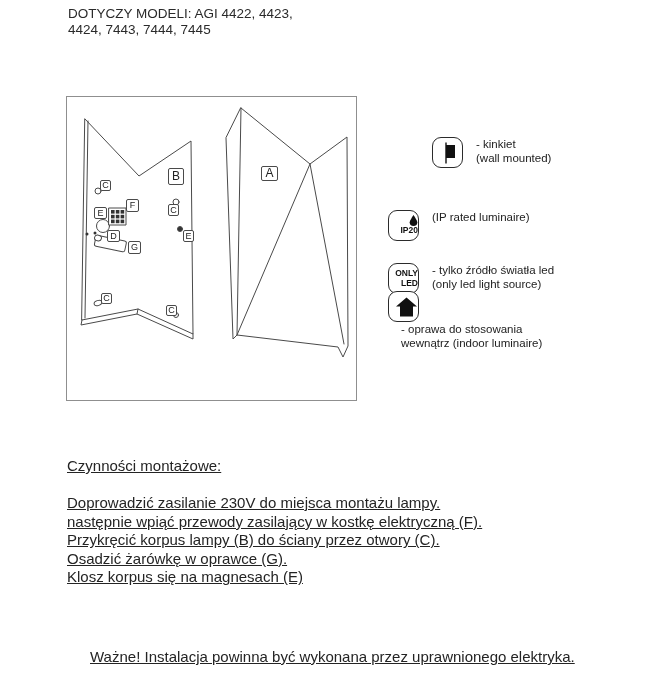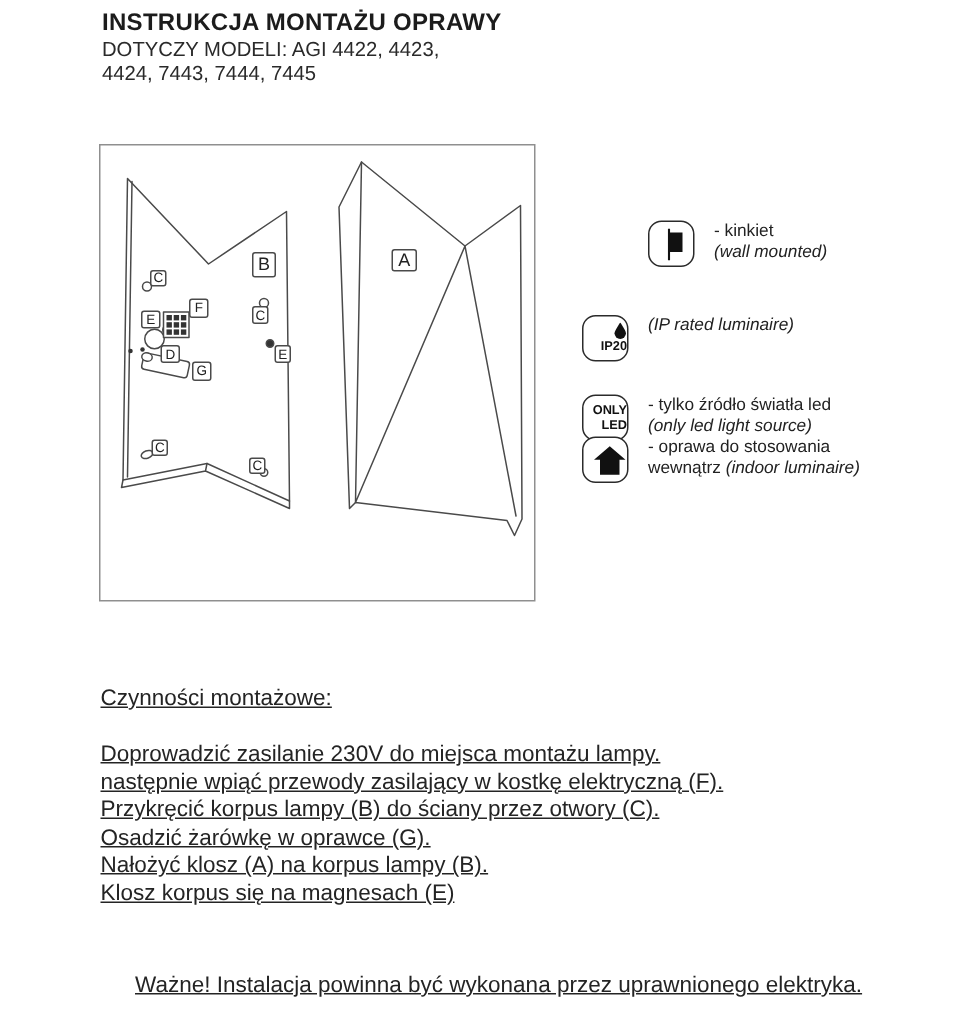--- a/index.html
+++ b/index.html
@@ -19,35 +19,34 @@
     border-radius:2px;display:flex;align-items:center;justify-content:center;
     font-size:9px;line-height:9px;color:#222;}
   .lbl.big{font-size:12px;}
   
   .legend{position:absolute;left:388px;top:125px;width:230px;height:210px;}
   .legend-row{position:absolute;left:0;display:flex;align-items:flex-start;}
   .licon{width:31px;height:31px;border:1.6px solid #2b2b2b;border-radius:9px;
     box-sizing:border-box;display:flex;flex-direction:column;align-items:flex-end;
     justify-content:center;flex:0 0 auto;background:#fff;}
   .ltext{margin-left:13px;padding-top:1px;font-size:11.5px;line-height:13.5px;color:#222;}
-  .it{font-style:italic;}
+  .it{}
   .icon-caption{font-size:8.5px;font-weight:bold;line-height:9.5px;color:#111;letter-spacing:0;}
   
   .mtext{position:absolute;left:67px;font-size:15px;color:#242424;text-decoration:underline;}
   .steps div{line-height:18.6px;white-space:nowrap;}
   .heading{line-height:18px;}
   .warning{white-space:nowrap;}
 </style>
 </head>
 <body>
 
 <div id="page">
 
   <div class="header">
-    <div class="title">INSTRUKCJA MONTAŻU OPRAWY</div>
     <div class="sub">DOTYCZY MODELI: AGI 4422, 4423,</div>
     <div class="sub">4424, 7443, 7444, 7445</div>
   </div>
 
   <div class="diagram">
     <svg width="289" height="303" viewBox="0 0 289 303">
       <g stroke="#4a4a4a" stroke-width="1" fill="none" stroke-linejoin="round" stroke-linecap="round">
 
         <path d="M18,22 L72,79 L124,44 L126,237 L71,212 L15,223 Z"></path>
         <path d="M21,24 L18,221"></path>
@@ -98,21 +97,21 @@
     <div class="lbl" style="left:99px;top:208px;width:11px;height:11px;">C</div>
     <div class="lbl" style="left:27px;top:110px;width:13px;height:12px;">E</div>
     <div class="lbl" style="left:116px;top:133px;width:11px;height:12px;">E</div>
     <div class="lbl" style="left:59px;top:102px;width:13px;height:13px;">F</div>
     <div class="lbl" style="left:40px;top:133px;width:13px;height:12px;">D</div>
     <div class="lbl" style="left:61px;top:144px;width:13px;height:13px;">G</div>
   </div>
 
   <div class="legend">
 
-    <div class="legend-row" style="top:22px;padding-left:44px;">
+    <div class="legend-row" style="top:12px;padding-left:44px;">
       <div class="licon">
         <svg width="24" height="24" viewBox="0 0 24 24">
           <line x1="8" y1="1.5" x2="8" y2="22.5" stroke="#111" stroke-width="1.4"></line>
           <rect x="8" y="4" width="9" height="13" fill="#111"></rect>
         </svg>
       </div>
       <div class="ltext">
         <div>- kinkiet</div>
         <div><span></span><span class="it">(wall mounted)</span></div>
       </div>
@@ -135,40 +134,39 @@
       <div class="licon">
         <div class="icon-caption">ONLY</div>
         <div class="icon-caption">LED</div>
       </div>
       <div class="ltext">
         <div>- tylko źródło światła led</div>
         <div><span></span><span class="it">(only led light source)</span></div>
       </div>
     </div>
 
-    <div class="legend-row" style="top:166px;">
+    <div class="legend-row" style="top:166px;flex-direction:column;">
       <div class="licon">
         <svg width="23" height="22" viewBox="0 0 23 22">
           <path d="M11.5,1.5 L22,10.5 L18,10.5 L18,20.5 L5,20.5 L5,10.5 L1,10.5 Z" fill="#111"></path>
         </svg>
       </div>
       <div class="ltext">
         <div>- oprawa do stosowania</div>
         <div><span>wewnątrz </span><span class="it">(indoor luminaire)</span></div>
       </div>
     </div>
 
   </div>
 
   <div class="mtext heading" style="top:457px;">Czynności montażowe:</div>
 
   <div class="mtext steps" style="top:494px;">
     <div>Doprowadzić zasilanie 230V do miejsca montażu lampy.</div>
     <div>następnie wpiąć przewody zasilający w kostkę elektryczną (F).</div>
     <div>Przykręcić korpus lampy (B) do ściany przez otwory (C).</div>
     <div>Osadzić żarówkę w oprawce (G).</div>
-    <div>Nałożyć klosz (A) na korpus lampy (B).</div>
     <div>Klosz korpus się na magnesach (E)</div>
   </div>
 
   <div class="mtext warning" style="top:648px;left:62px;margin-left:28px;">Ważne! Instalacja powinna być wykonana przez uprawnionego elektryka.</div>
 
 </div>
 
 </body></html>

